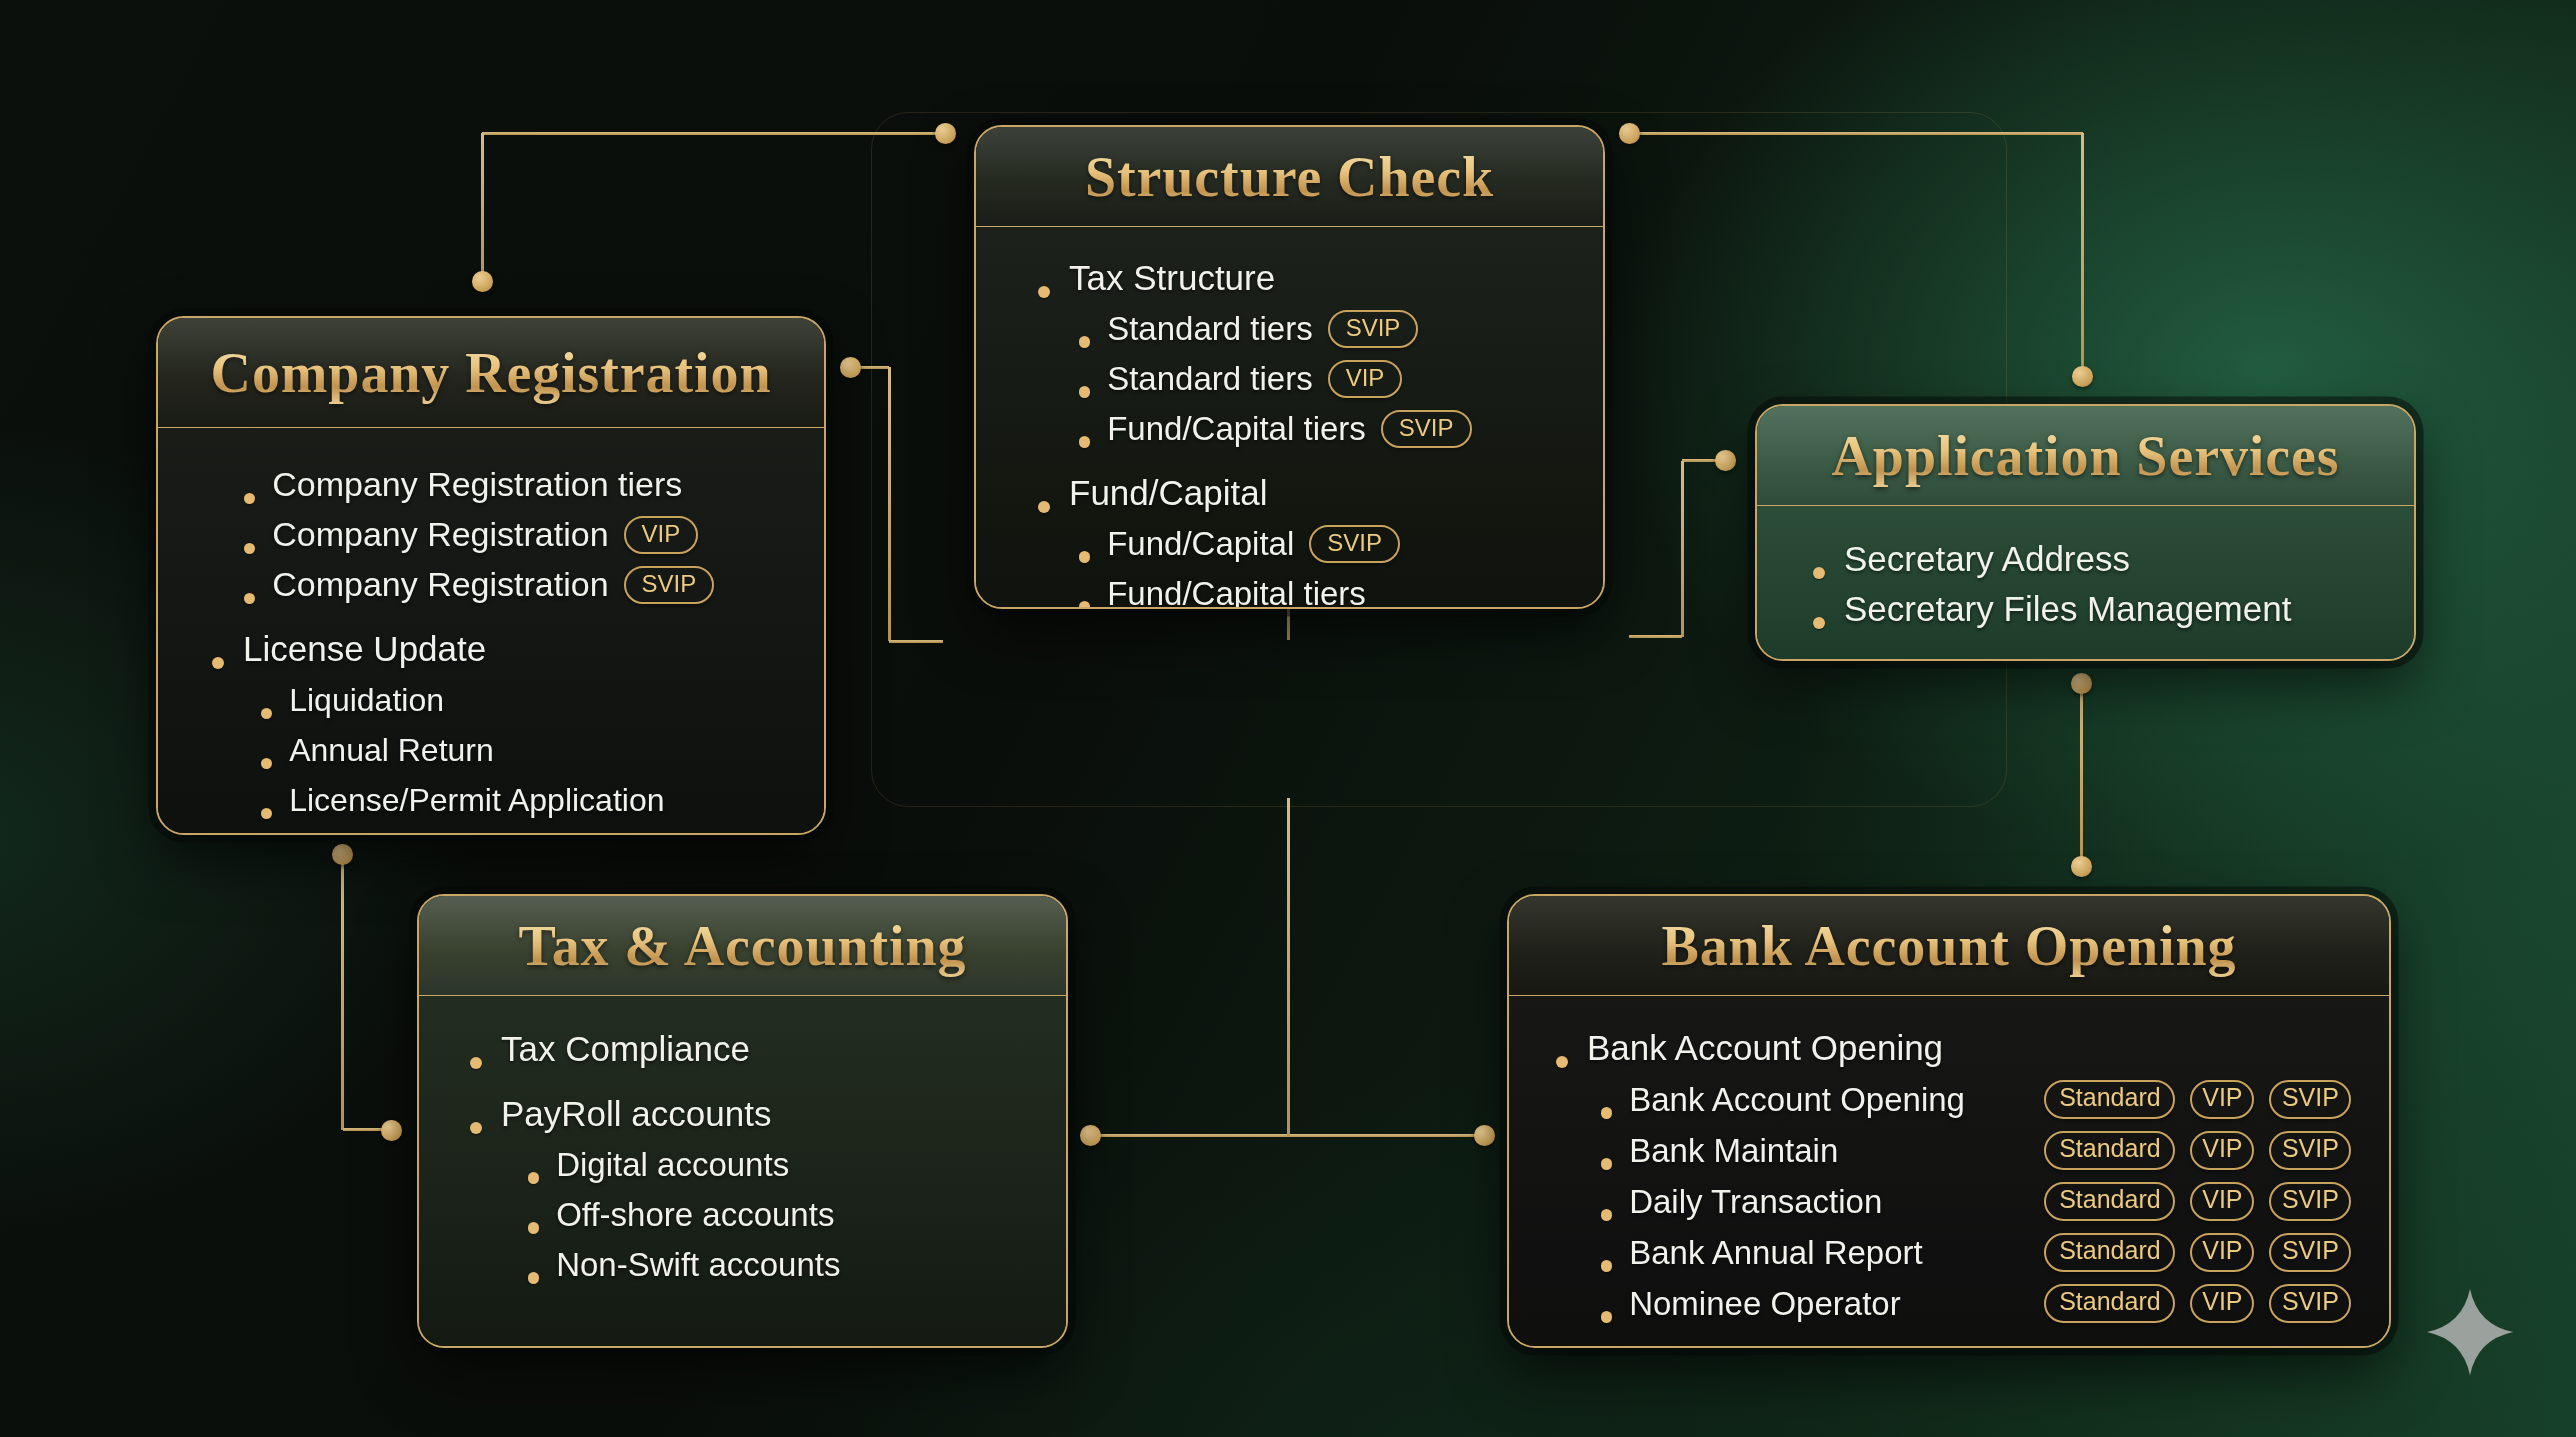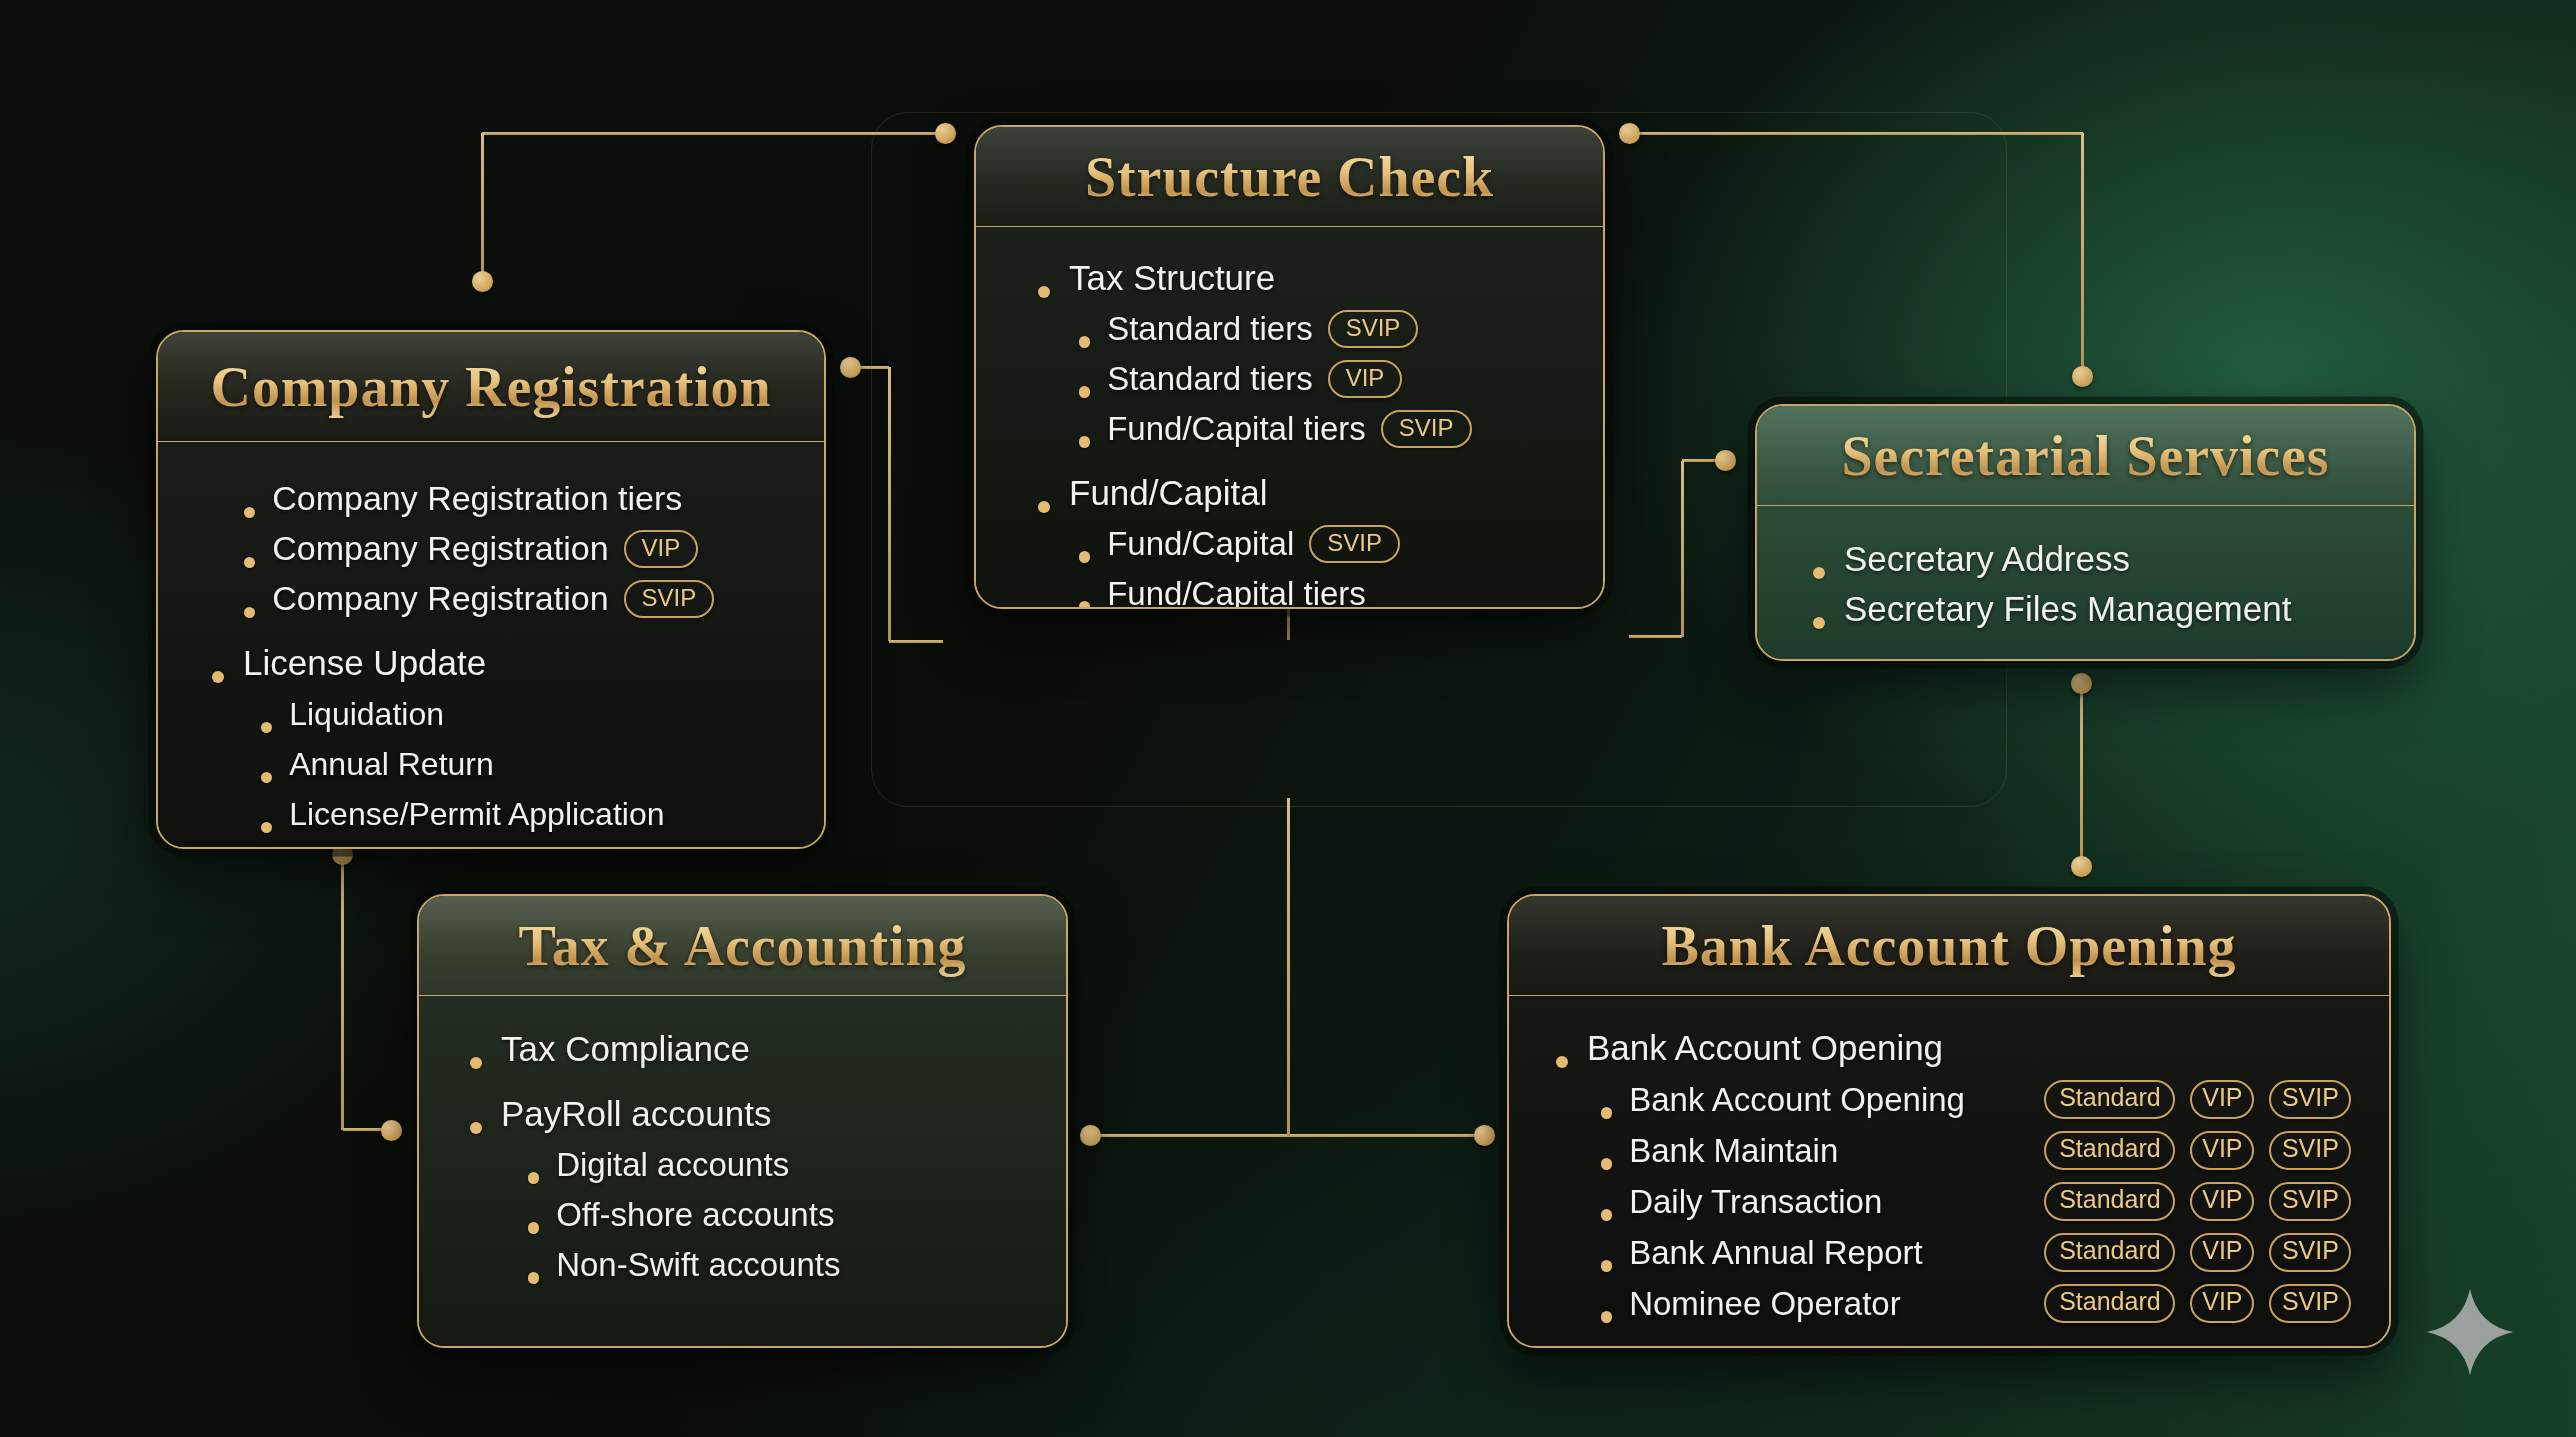--- a/index.html
+++ b/index.html
@@ -38,21 +38,21 @@
   .gold-serif{
     font-family:"Liberation Serif","DejaVu Serif",serif;font-weight:bold;letter-spacing:0.9px;
     background:linear-gradient(180deg,#f6e3ae 0%,#e7c27c 42%,#c0924e 72%,#edd093 100%);
     -webkit-background-clip:text;background-clip:text;color:transparent;
     filter:drop-shadow(0 2.8px 2.8px rgba(0,0,0,.55));
     white-space:nowrap;
   }
   .card .band .gold-serif{font-size:56px;}
 
   #box-structure-check      {left:974px;top:77px;width:627px;height:480px;margin-top:48px;}
-  #box-company-registration {left:156px;top:330px;width:666px;height:515px;}
+  #box-company-registration {left:156px;top:316px;width:666px;height:515px;}
   #box-secretarial-services {left:1755px;top:404px;width:657px;height:253px;}
   #box-tax-accounting       {left:417px;top:894px;width:647px;height:450px;border-radius:27px;}
   #box-bank-account-opening {left:1507px;top:894px;width:880px;height:450px;}
 
   #box-structure-check .band, #box-secretarial-services .band,
   #box-tax-accounting .band, #box-bank-account-opening .band{height:99px;}
   #box-company-registration .band{height:109px;}
 
   
   #box-structure-check .band{background:linear-gradient(180deg,#3c423a 0%,#252a21 55%,#1a1d17 100%);}
@@ -226,21 +226,21 @@
         </div>
         <div class="row lvl3">
           <span class="bullet"></span>
           <span class="label">License/Permit Application</span>
         </div>
       </div>
   </div>
 
   <div class="card" id="box-secretarial-services">
     <div class="band">
-      <div class="gold-serif">Secretarial Services</div>
+      <div class="gold-serif">Application Services</div>
     </div>
     <div class="body">
         <div class="row lvl1">
           <span class="bullet"></span>
           <span class="label">Secretary Address</span>
         </div>
         <div class="row lvl1">
           <span class="bullet"></span>
           <span class="label">Secretary Files Management</span>
         </div>

